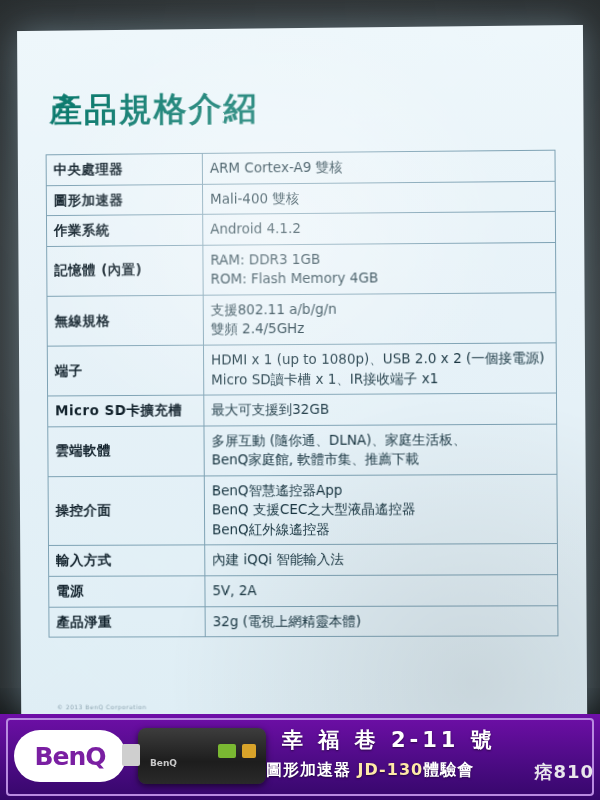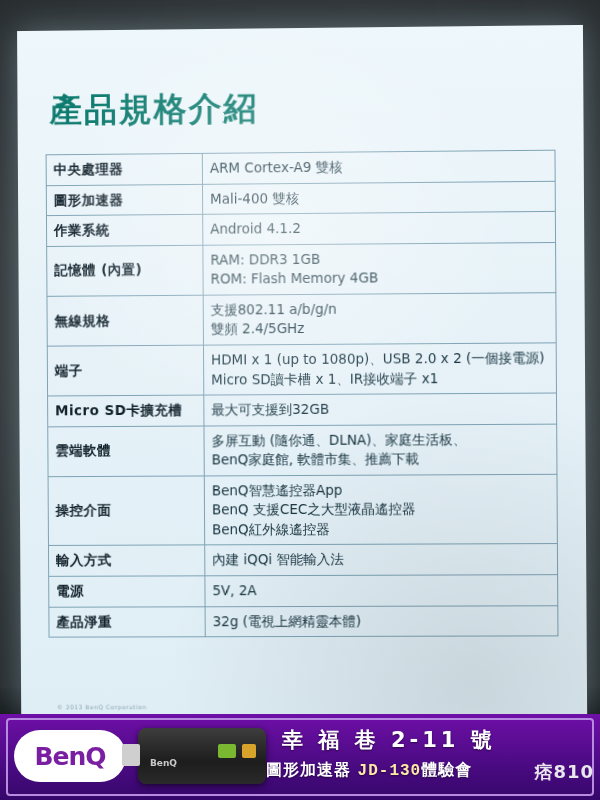--- a/index.html
+++ b/index.html
@@ -162,21 +162,21 @@
   #banner-line2 {
     position: absolute;
     left: 266px;
     top: 46px;
     font-size: 16px;
     font-weight: bold;
     color: #ffffff;
     letter-spacing: 1px;
     text-shadow: 0 1px 2px rgba(0,0,0,0.5);
   }
-  #banner-line2 .hl { color: #ffe9a8; font-family: Liberation Mono, monospace; }
+  #banner-line2 .hl { color: #ffe9a8; }
   #watermark {
     position: absolute;
     right: 6px;
     bottom: 16px;
     font-size: 18px;
     font-weight: bold;
     color: #f2f2f2;
     opacity: 0.95;
     letter-spacing: 1px;
   }

